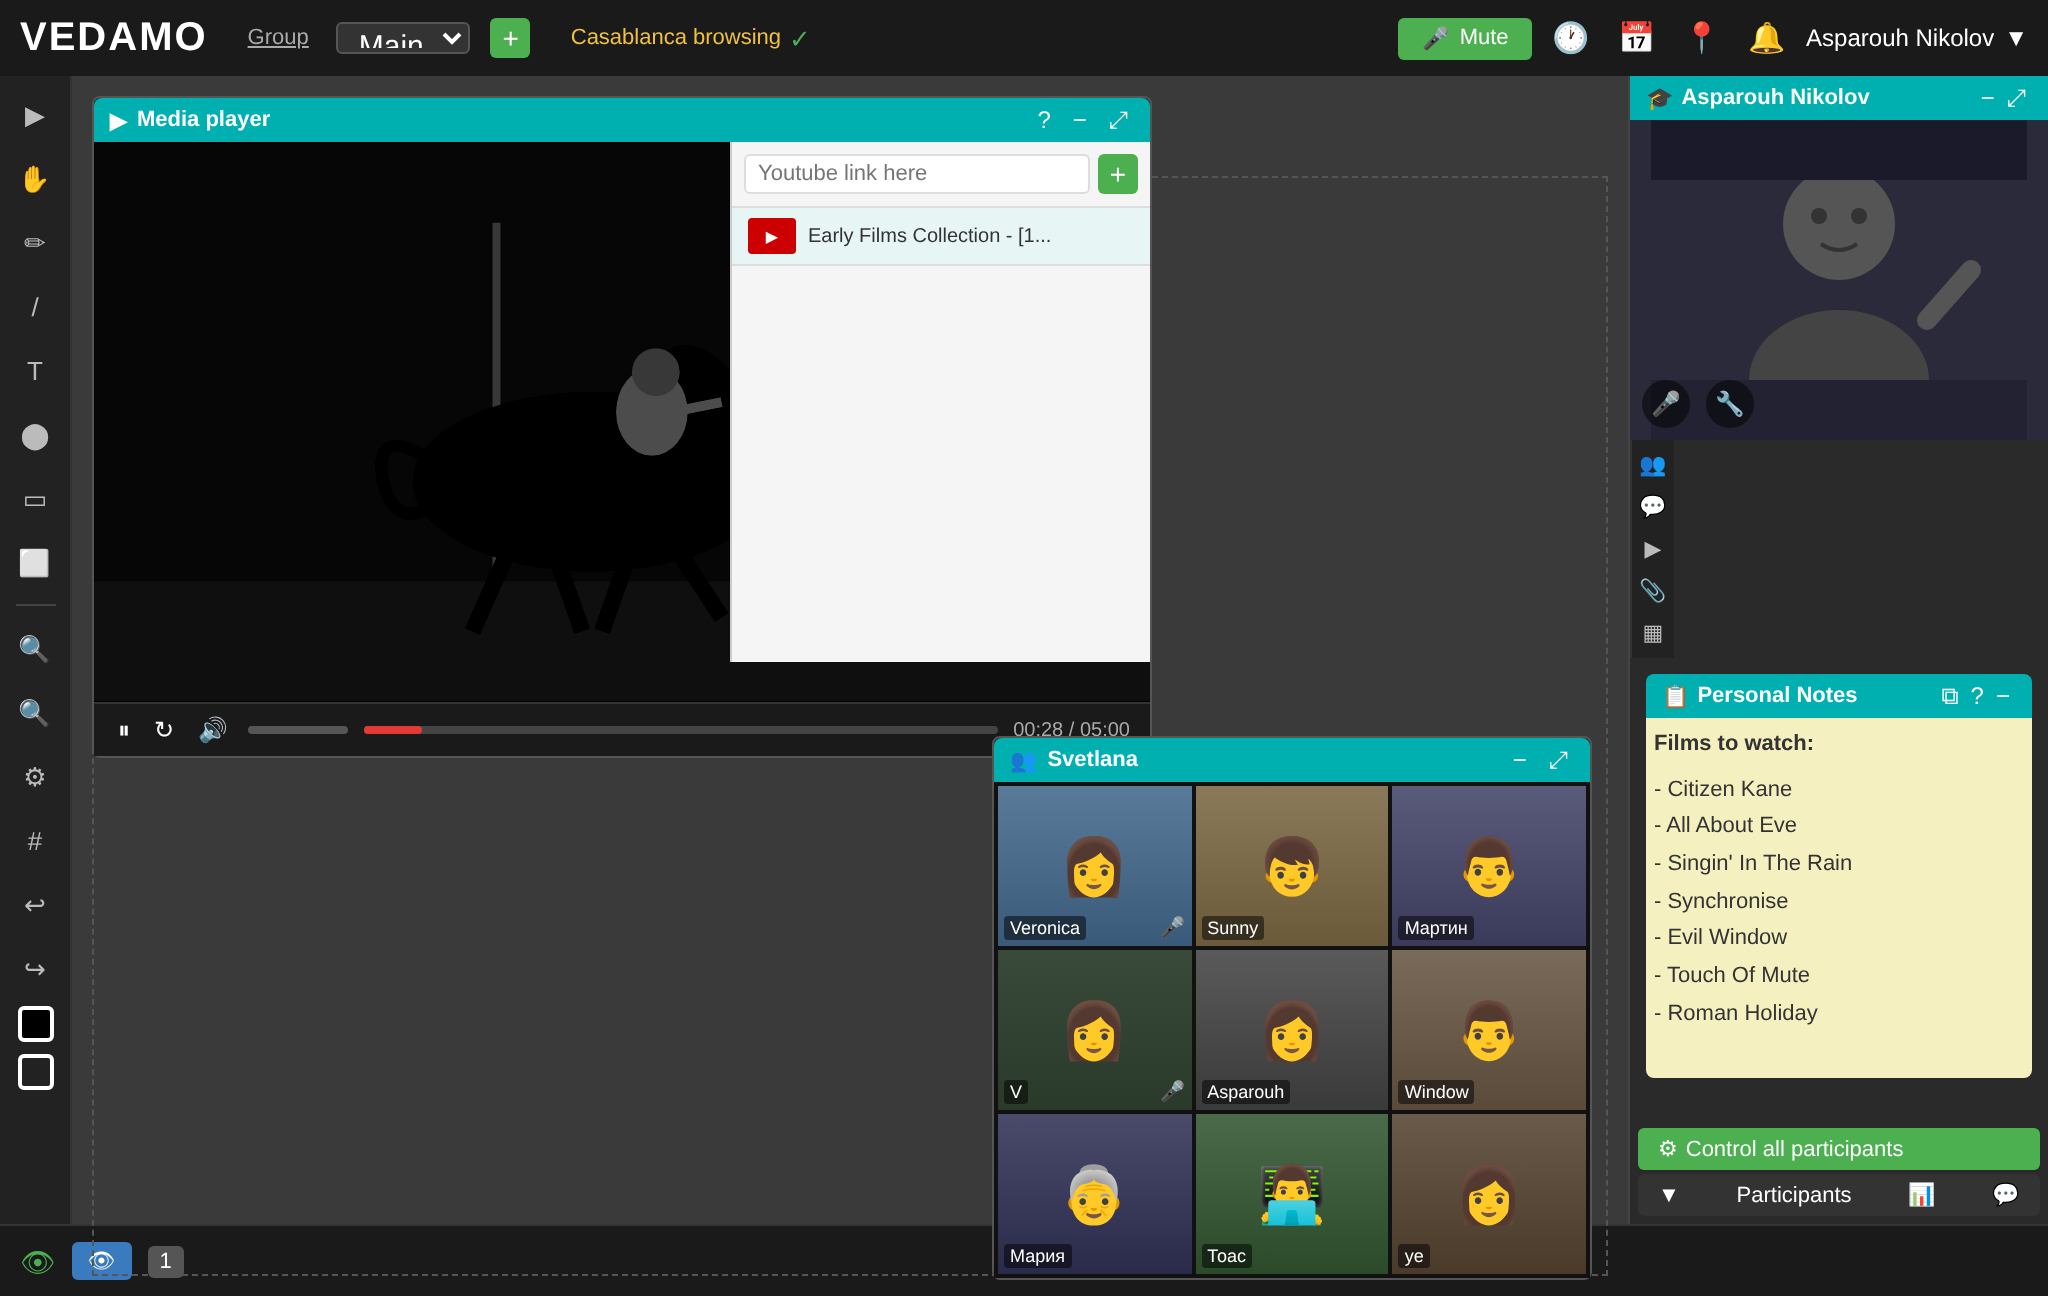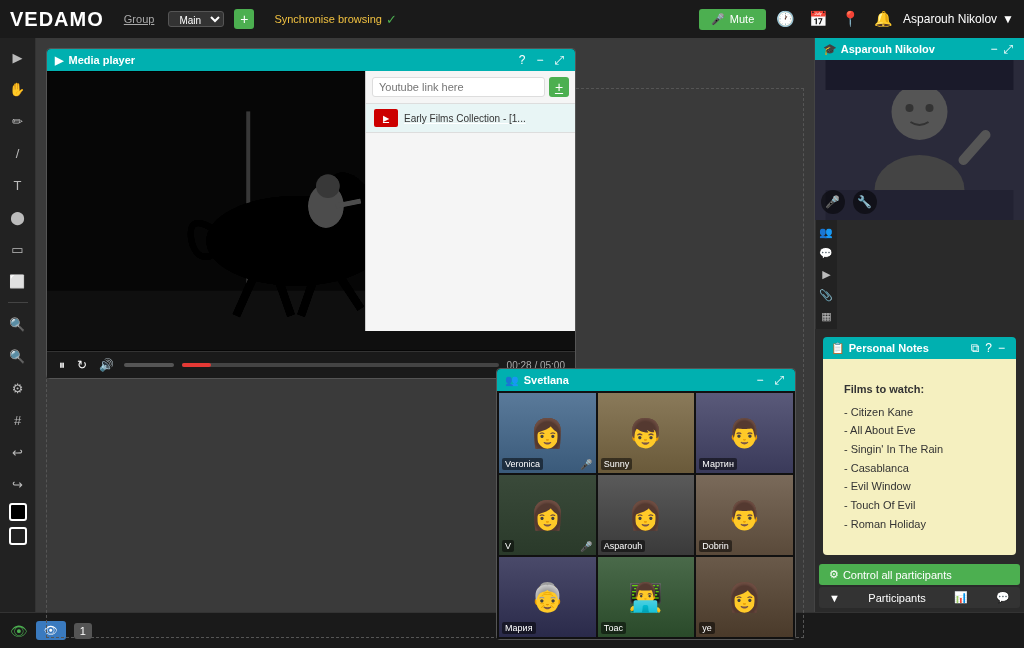--- a/index.html
+++ b/index.html
@@ -2,21 +2,21 @@
 <html><head>
   <meta charset="utf-8">
   <style>
     * { box-sizing: border-box; margin: 0; padding: 0; }
     body { width: 1024px; height: 648px; overflow: hidden; background: #2b2b2b; font-family: Arial, sans-serif; font-size: 12px; color: #fff; }
 
     
     #topbar { display: flex; align-items: center; background: #1a1a1a; height: 38px; padding: 0 10px; gap: 10px; }
     #logo { font-size: 20px; font-weight: bold; color: #fff; letter-spacing: 1px; margin-right: 10px; }
     .group-label { font-size: 11px; color: #aaa; margin-right: 4px; text-decoration: underline; }
-    .group-select { background: #333; color: #fff; border: 1px solid #555; border-radius: 3px; padding: 2px 6px; font-size: 10px; height: 16px; }
+    .group-select { background: #333; color: #fff; border: 1px solid #555; border-radius: 3px; padding: 2px 6px; font-size: 15px; height: 16px; }
     .add-btn { background: #4caf50; color: #fff; border: none; border-radius: 3px; width: 20px; height: 20px; font-size: 14px; cursor: pointer; display: flex; align-items: center; justify-content: center; }
     .sync-btn { background: none; border: none; color: #f0c040; font-size: 11px; cursor: pointer; display: flex; align-items: center; gap: 4px; margin-left: 10px; }
     .sync-check { color: #4caf50; font-size: 13px; }
     .spacer { flex: 1; }
     .top-icons { display: flex; align-items: center; gap: 14px; color: #bbb; font-size: 15px; }
     .mute-btn { background: #4caf50; color: #fff; border: none; border-radius: 3px; padding: 4px 12px; font-size: 11px; cursor: pointer; display: flex; align-items: center; gap: 5px; }
     .user-btn { background: none; border: none; color: #fff; font-size: 12px; cursor: pointer; display: flex; align-items: center; gap: 5px; }
 
     
     #main { display: flex; height: calc(648px - 38px); }
@@ -34,21 +34,21 @@
     .widget-header { display: flex; align-items: center; background: #00b0b0; padding: 4px 8px; border-radius: 4px 4px 0 0; cursor: move; }
     .widget-header-title { flex: 1; font-size: 11px; font-weight: bold; color: #fff; display: flex; align-items: center; gap: 5px; }
     .widget-header-btns { display: flex; gap: 5px; }
     .wbtn { background: none; border: none; color: #fff; cursor: pointer; font-size: 12px; padding: 0 3px; }
     .media-content { background: #000; position: relative; }
     .media-video-area { width: 100%; height: 280px; background: #000; display: flex; align-items: center; justify-content: center; overflow: hidden; }
     
     .horse-scene { width: 100%; height: 100%; position: relative; overflow: hidden; filter: grayscale(1) contrast(1.2); }
 
     
-    #yt-panel { position: absolute; right: 0; top: 0; width: 210px; height: 260px; background: #f5f5f5; border-left: 1px solid #ccc; display: flex; flex-direction: column; text-decoration: underline; }
+    #yt-panel { position: absolute; right: 0; top: 0; width: 210px; height: 260px; background: #f5f5f5; border-left: 1px solid #ccc; display: flex; flex-direction: column; }
     .yt-input-row { display: flex; align-items: center; padding: 6px; border-bottom: 1px solid #ddd; gap: 4px; }
     .yt-input { flex: 1; border: 1px solid #ddd; border-radius: 3px; padding: 3px 6px; font-size: 11px; color: #555; background: #fff; }
     .yt-add-btn { background: #4caf50; color: #fff; border: none; border-radius: 3px; width: 20px; height: 20px; font-size: 14px; cursor: pointer; }
     .yt-list-item { display: flex; align-items: center; padding: 5px 8px; gap: 6px; cursor: pointer; background: #e8f5f5; border-bottom: 1px solid #ddd; }
     .yt-thumb { width: 24px; height: 18px; background: #cc0000; display: flex; align-items: center; justify-content: center; color: #fff; font-size: 8px; border-radius: 2px; }
     .yt-item-text { font-size: 10px; color: #333; flex: 1; overflow: hidden; text-overflow: ellipsis; white-space: nowrap; }
 
     
     .media-controls { background: #1a1a1a; padding: 6px 10px; display: flex; align-items: center; gap: 8px; border-top: 1px solid #333; }
     .ctrl-btn { background: none; border: none; color: #fff; cursor: pointer; font-size: 12px; padding: 0 2px; }
@@ -85,21 +85,21 @@
     .video-frame-content { width: 100%; height: 100%; background: linear-gradient(135deg, #2a2a3a, #3a3a4a); display: flex; align-items: center; justify-content: center; }
     .video-controls-overlay { position: absolute; bottom: 6px; left: 6px; display: flex; gap: 8px; align-items: center; }
     .vc-btn { background: rgba(0,0,0,0.5); border: none; color: #fff; border-radius: 50%; width: 24px; height: 24px; font-size: 12px; cursor: pointer; display: flex; align-items: center; justify-content: center; }
     .right-side-icons { position: absolute; right: 0; top: 38px; bottom: 0; width: 22px; background: #222; display: flex; flex-direction: column; gap: 4px; padding: 4px 2px; align-items: center; }
     .rs-icon { color: #bbb; font-size: 11px; cursor: pointer; }
 
     
     #notes-widget { margin: 8px; flex: 1; }
     .notes-header { background: #00b0b0; display: flex; align-items: center; padding: 4px 8px; border-radius: 4px 4px 0 0; }
     .notes-title { flex: 1; font-size: 11px; font-weight: bold; display: flex; align-items: center; gap: 4px; }
-    .notes-body { background: #f5f0c0; padding: 21px; border-radius: 0 0 4px 4px; min-height: 180px; color: #333; font-size: 11px; line-height: 1.7; }
+    .notes-body { background: #f5f0c0; padding: 4px; border-radius: 0 0 4px 4px; min-height: 180px; color: #333; font-size: 11px; line-height: 1.7; }
 
     
     #bottombar { position: absolute; bottom: 0; left: 0; right: 0; height: 36px; background: #1a1a1a; display: flex; align-items: center; padding: 0 10px; gap: 10px; border-top: 1px solid #333; }
     .eye-btn { color: #4caf50; font-size: 14px; cursor: pointer; }
     .view-toggle { background: #3a7abf; border: none; color: #fff; border-radius: 3px; padding: 3px 8px; font-size: 11px; cursor: pointer; display: flex; align-items: center; gap: 4px; }
     .count-badge { background: #555; color: #fff; border-radius: 3px; padding: 2px 6px; font-size: 11px; }
     .control-btn { background: #4caf50; color: #fff; border: none; border-radius: 3px; padding: 4px 10px; font-size: 11px; cursor: pointer; display: flex; align-items: center; gap: 4px; }
     .participants-btn { background: #333; color: #fff; border: none; border-radius: 3px; padding: 4px 10px; font-size: 11px; cursor: pointer; display: flex; align-items: center; gap: 4px; }
 
     
@@ -109,21 +109,21 @@
 <body>
 
 <div id="topbar">
   <div id="logo">VEDAMO</div>
   <span class="group-label">Group</span>
   <select class="group-select">
     <option>Main</option>
   </select>
   <button class="add-btn">+</button>
   <button class="sync-btn">
-    <span>Synchronise browsing</span>
+    <span>Casablanca browsing</span>
     <span class="sync-check">✓</span>
   </button>
   <div class="spacer"></div>
   <button class="mute-btn">
     <span>🎤</span>
     <span>Mute</span>
   </button>
   <div class="top-icons">
     <span>🕐</span>
     <span>📅</span>
@@ -269,21 +269,21 @@
           <span style="font-size:28px;">👩</span>
           <span class="student-label">V</span>
           <span class="student-mic">🎤</span>
         </div>
         <div class="student-cell s5">
           <span style="font-size:28px;">👩</span>
           <span class="student-label">Asparouh</span>
         </div>
         <div class="student-cell s6">
           <span style="font-size:28px;">👨</span>
-          <span class="student-label">Dobrin</span>
+          <span class="student-label">Window</span>
         </div>
         <div class="student-cell s7">
           <span style="font-size:28px;">👵</span>
           <span class="student-label">Мария</span>
         </div>
         <div class="student-cell s8">
           <span style="font-size:28px;">👨‍💻</span>
           <span class="student-label">Тоас</span>
         </div>
         <div class="student-cell s9">
@@ -345,23 +345,23 @@
         </div>
         <button class="wbtn">⧉</button>
         <button class="wbtn">?</button>
         <button class="wbtn">−</button>
       </div>
       <div class="notes-body">
         <div style="font-weight:bold;margin-bottom:4px;">Films to watch:</div>
         <div>- Citizen Kane</div>
         <div>- All About Eve</div>
         <div>- Singin' In The Rain</div>
-        <div>- Casablanca</div>
+        <div>- Synchronise</div>
         <div>- Evil Window</div>
-        <div>- Touch Of Evil</div>
+        <div>- Touch Of Mute</div>
         <div>- Roman Holiday</div>
       </div>
     </div>
 
     <div style="position:absolute;bottom:36px;left:0;right:0;display:flex;flex-direction:column;gap:2px;padding:4px;">
       <button class="control-btn">
         <span>⚙</span>
         <span>Control all participants</span>
       </button>
       <button class="participants-btn" style="display:flex;justify-content:space-between;align-items:center;">

